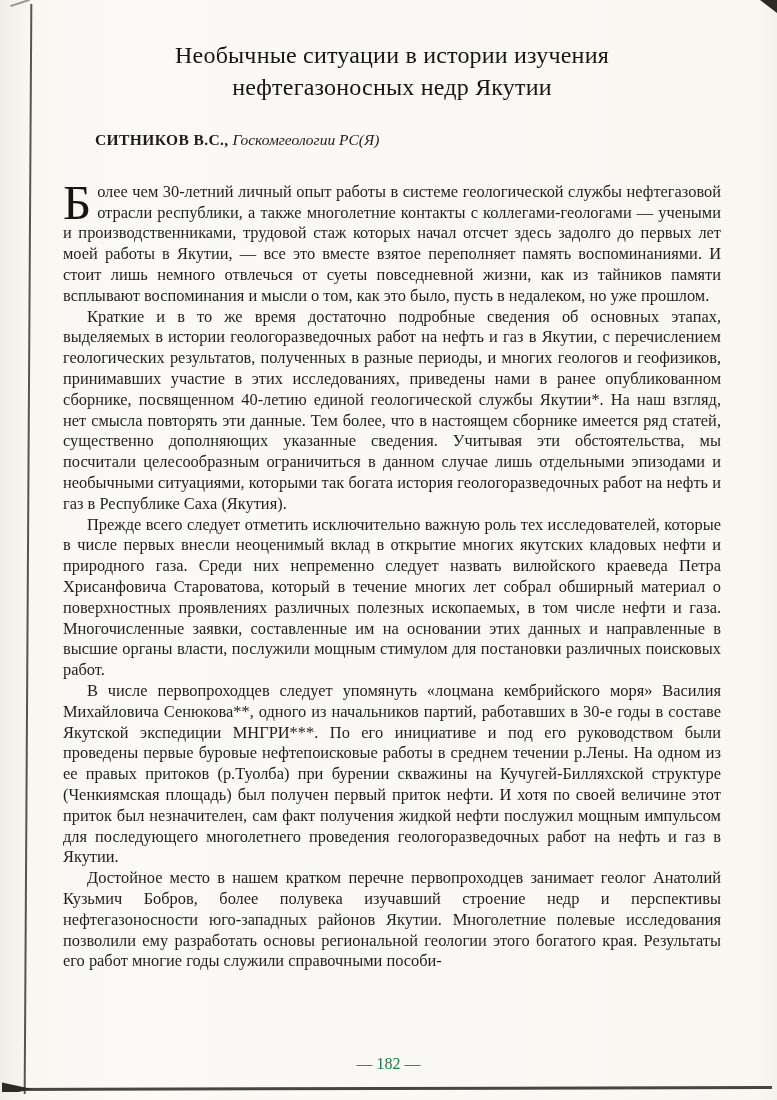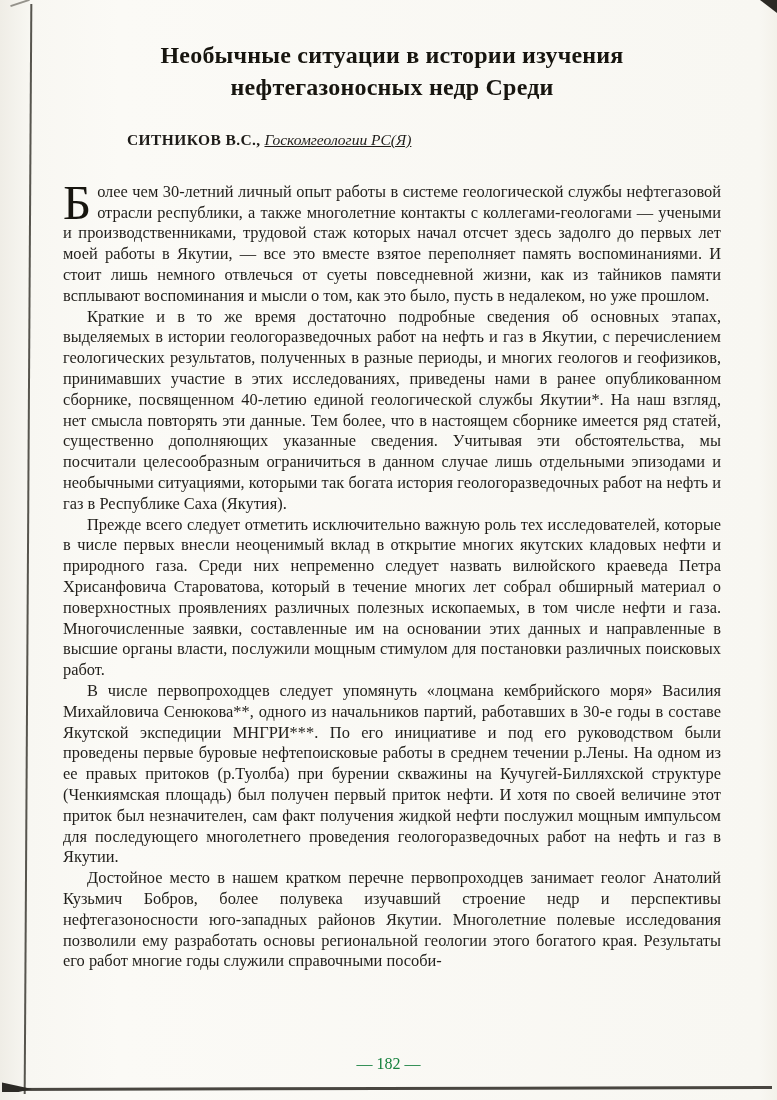--- a/index.html
+++ b/index.html
@@ -72,39 +72,37 @@
   
   .content {
     position: absolute;
     left: 63px;
     top: 40px;
     width: 658px;
   }
   .doc-title {
     margin: 0 0 27px 0;
     font-size: 24px;
-    font-weight: bold;
+    font-weight: normal;
     text-align: center;
     line-height: 1.33;
     letter-spacing: 0.2px;
     color: #17150f;
   }
   .byline {
     margin: 0 0 33px 0;
     padding-left: 32px;
     font-size: 15.5px;
   }
   .byline .author-name {
     font-weight: bold;
     letter-spacing: 0.4px;
-    margin-left: 32px;
   }
   .byline .affiliation {
     font-style: italic;
-    text-decoration: underline;
   }
   p.body-para {
     margin: 0;
     font-size: 16.4px;
     line-height: 20.8px;
     text-align: justify;
     color: #201e1a;
   }
   p.body-para.indented {
     text-indent: 24px;
@@ -134,21 +132,21 @@
 <div class="scan-left-edge"></div>
 <div class="scan-bottom-edge"></div>
 <div class="scan-corner-tr"></div>
 <div class="scan-corner-bl"></div>
 <div class="scan-corner-tl"></div>
 
 <div class="content">
 
   <h1 class="doc-title">
     <span>Необычные ситуации в истории изучения</span><br>
-    <span>нефтегазоносных недр Среди</span>
+    <span>нефтегазоносных недр Якутии</span>
   </h1>
 
   <p class="byline">
     <span class="author-name">СИТНИКОВ В.С.,</span>
     <span class="affiliation">Госкомгеологии РС(Я)</span>
   </p>
 
   <p class="body-para">
     <span class="dropcap">Б</span>
     <span>олее чем 30-летний личный опыт работы в системе геологической службы нефтегазовой отрасли республики, а также многолетние контакты с коллегами-геологами — учеными и производственниками, трудовой стаж которых начал отсчет здесь задолго до первых лет моей работы в Якутии, — все это вместе взятое переполняет память воспоминаниями. И стоит лишь немного отвлечься от суеты повседневной жизни, как из тайников памяти всплывают воспоминания и мысли о том, как это было, пусть в недалеком, но уже прошлом.</span>

